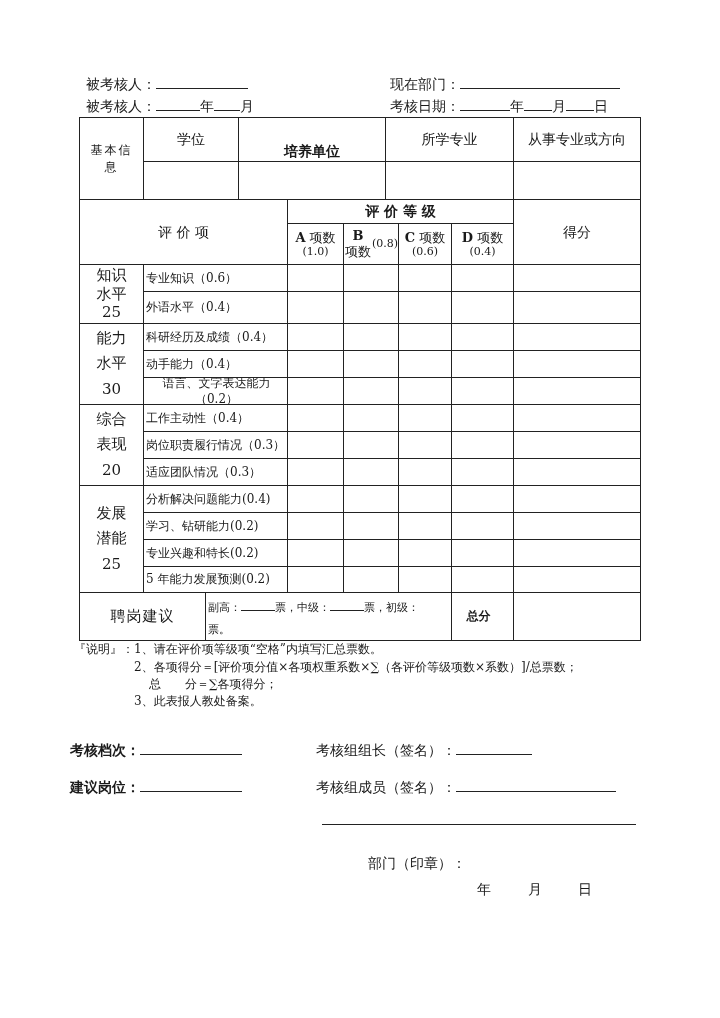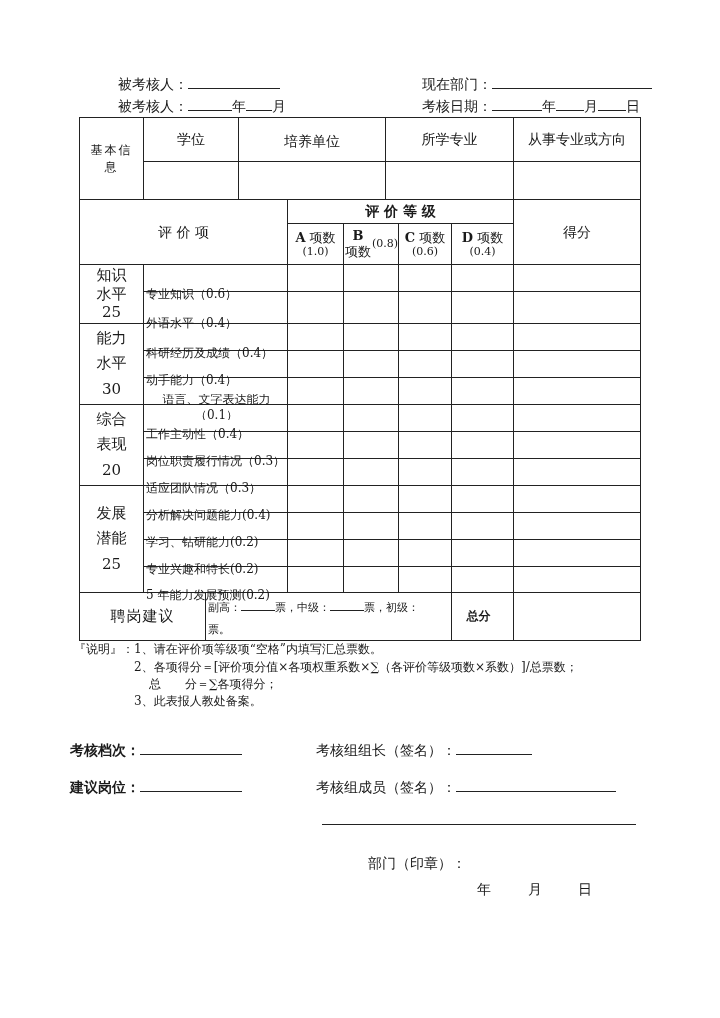--- a/index.html
+++ b/index.html
@@ -1,24 +1,24 @@
 <!DOCTYPE html>
 <html><head>
 <meta charset="utf-8">
 <style>
   html, body { margin: 0; padding: 0; background: #ffffff; }
   body { width: 720px; height: 1018px; position: relative; overflow: hidden;
          font-family: "DejaVu Serif", "Liberation Serif", serif; color: #1a1a1a; }
   .abs { position: absolute; white-space: nowrap; }
-  .hdr { font-size: 14px; margin-left: 32px; }
+  .hdr { font-size: 14px; }
   .blank { display: inline-block; border-bottom: 1px solid #222; height: 14px; vertical-align: baseline; }
   .line { position: absolute; background: #222; }
   .cell { position: absolute; display: flex; align-items: center; justify-content: center; text-align: center; font-size: 14px; line-height: 1.35; }
   .cell.left { justify-content: flex-start; padding-left: 2px; box-sizing: border-box; }
-  .item { font-size: 12px; margin-top: 16px; }
+  .item { font-size: 12px; }
   .bold { font-weight: bold; text-align: center; }
   .notes { font-size: 12px; }
   .sig { font-size: 14px; }
 </style>
 </head>
 <body>
 
 <div class="abs hdr" style="left:86px;top:74px;">
   <span>被考核人：</span><span class="blank" style="width:92px;"></span>
 </div>
@@ -67,21 +67,21 @@
   <div class="line" style="left:143px;top:512px;width:497px;height:1px;"></div>
   <div class="line" style="left:143px;top:539px;width:497px;height:1px;"></div>
   <div class="line" style="left:143px;top:566px;width:497px;height:1px;"></div>
   <div class="line" style="left:79px;top:592px;width:561px;height:1px;"></div>
 
   <div class="line" style="left:205px;top:592px;width:1px;height:49px;"></div>
 </div>
 
 <div class="cell" style="left:80px;top:118px;width:63px;height:81px;font-size:12px;letter-spacing:2px;padding:0 4px;box-sizing:border-box;">基本信息</div>
 <div class="cell" style="left:144px;top:118px;width:94px;height:43px;">学位</div>
-<div class="cell" style="left:239px;top:120px;width:146px;height:43px;">培养单位</div>
+<div class="cell" style="left:239px;top:130px;width:146px;height:43px;font-weight:bold;">培养单位</div>
 <div class="cell" style="left:386px;top:118px;width:127px;height:43px;">所学专业</div>
 <div class="cell" style="left:514px;top:118px;width:126px;height:43px;">从事专业或方向</div>
 <div class="cell" style="left:144px;top:162px;width:94px;height:37px;"></div>
 <div class="cell" style="left:239px;top:162px;width:146px;height:37px;"></div>
 <div class="cell" style="left:386px;top:162px;width:127px;height:37px;"></div>
 <div class="cell" style="left:514px;top:162px;width:126px;height:37px;"></div>
 
 <div class="cell" style="left:80px;top:200px;width:207px;height:64px;">评 价 项</div>
 <div class="cell bold" style="left:288px;top:200px;width:225px;height:23px;">评 价 等 级</div>
 <div class="cell" style="left:514px;top:200px;width:126px;height:64px;">得分</div>
@@ -121,21 +121,21 @@
 <div class="cell" style="left:80px;top:486px;width:63px;height:106px;flex-direction:column;font-size:15px;line-height:1.7;">
   <div>发展</div>
   <div>潜能</div>
   <div>25</div>
 </div>
 
 <div class="cell left item" style="left:144px;top:265px;width:143px;height:26px;">专业知识（0.6）</div>
 <div class="cell left item" style="left:144px;top:292px;width:143px;height:31px;">外语水平（0.4）</div>
 <div class="cell left item" style="left:144px;top:324px;width:143px;height:26px;">科研经历及成绩（0.4）</div>
 <div class="cell left item" style="left:144px;top:351px;width:143px;height:26px;">动手能力（0.4）</div>
-<div class="cell left item" style="left:144px;top:378px;width:143px;height:26px;overflow:hidden;">语言、文字表达能力（0.1）</div>
+<div class="cell left item" style="left:144px;top:378px;width:143px;height:26px;overflow:hidden;">语言、文字表达能力（0.2）</div>
 <div class="cell left item" style="left:144px;top:405px;width:143px;height:26px;">工作主动性（0.4）</div>
 <div class="cell left item" style="left:144px;top:432px;width:143px;height:26px;">岗位职责履行情况（0.3）</div>
 <div class="cell left item" style="left:144px;top:459px;width:143px;height:26px;">适应团队情况（0.3）</div>
 <div class="cell left item" style="left:144px;top:486px;width:143px;height:26px;">分析解决问题能力(0.4)</div>
 <div class="cell left item" style="left:144px;top:513px;width:143px;height:26px;">学习、钻研能力(0.2)</div>
 <div class="cell left item" style="left:144px;top:540px;width:143px;height:26px;">专业兴趣和特长(0.2)</div>
 <div class="cell left item" style="left:144px;top:567px;width:143px;height:25px;">5 年能力发展预测(0.2)</div>
 
 <div class="cell" style="left:80px;top:593px;width:125px;height:47px;font-size:15px;letter-spacing:1px;">聘岗建议</div>
 <div class="abs" style="left:208px;top:597px;width:242px;font-size:11px;line-height:22px;white-space:normal;">

